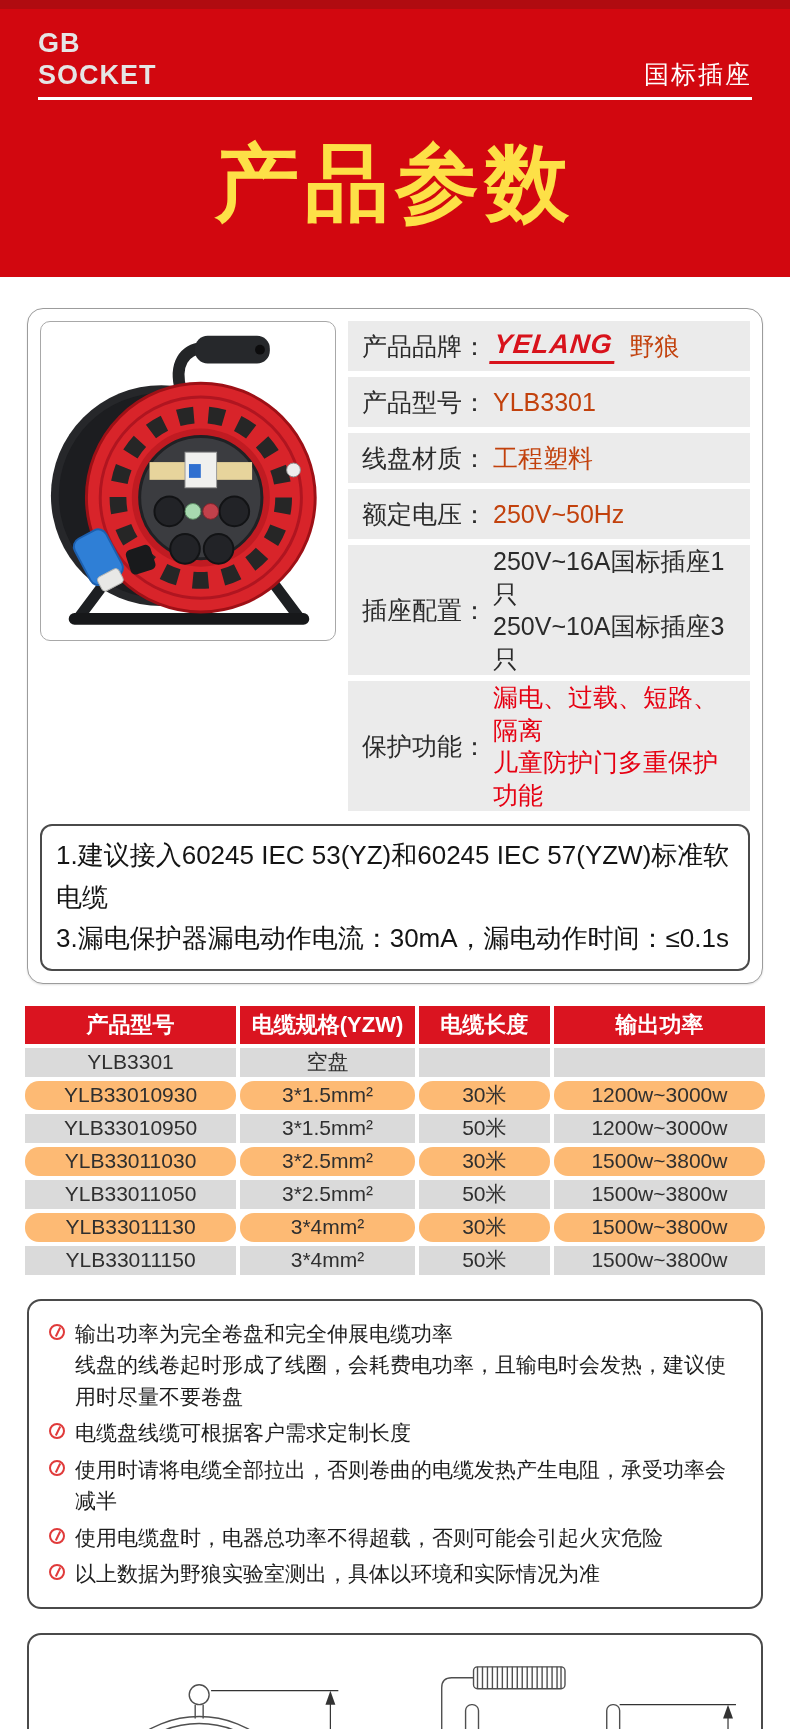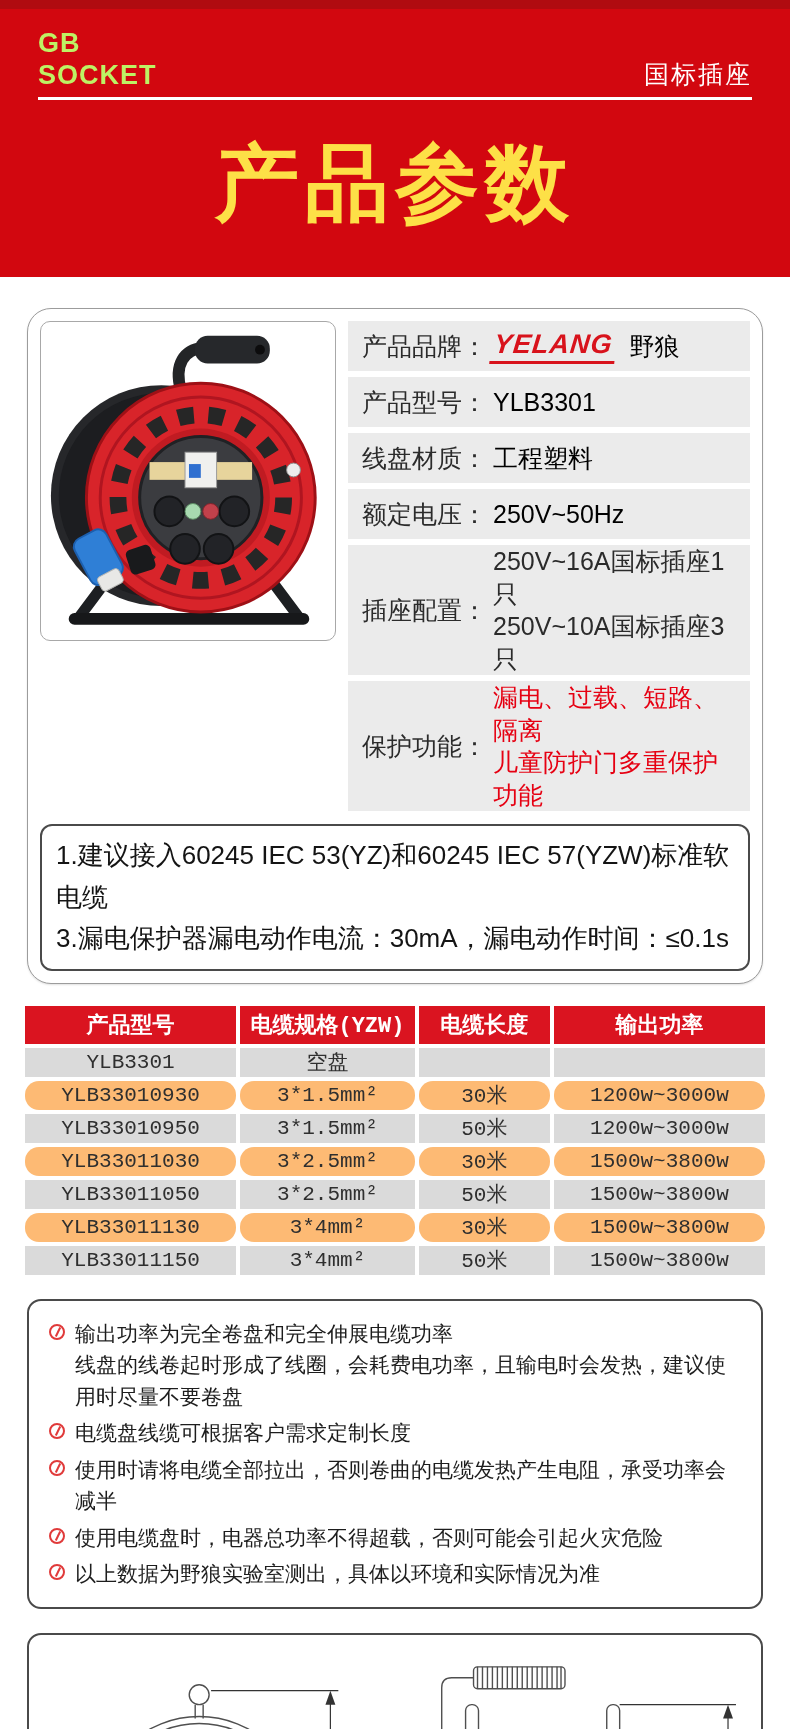--- a/index.html
+++ b/index.html
@@ -11,60 +11,60 @@
   }
   
   .hero {
     height: 277px;
     background:#d2070f;
     position: relative;
     overflow: hidden;
   }
   .hero-topstrip { height:9px; background:#b00b10; }
   .hero-inner { padding: 18px 38px 0 38px; position:relative; }
-  .brand-lines { color:#bef264; font-weight:bold; font-size:27px; line-height:1.2; letter-spacing:1px; }
+  .brand-lines { color:#e5e5e5; font-weight:bold; font-size:27px; line-height:1.2; letter-spacing:1px; }
   .hero-right {
     position:absolute; right:38px; top:49px;
     color:#fff; font-size:25px; letter-spacing:2px;
   }
   .hero-rule {
     position:absolute; left:38px; right:38px; top:88px;
     height:3px; background:#ffffff;
   }
   .hero-title {
     position:absolute; left:0; right:0; top:118px;
     text-align:center; color:#fde047;
     font-size:84px; font-weight:bold; letter-spacing:6px;
   }
   
   .section-a {
     margin: 31px 27px 0 27px;
     border: 1px solid #9c9c9c;
-    border-radius: 24px;
+    border-radius: 16px;
     padding: 12px;
     box-shadow: 0 1px 2px rgba(0,0,0,.12);
     background:#fff;
   }
   .info-row { display:flex; gap:12px; }
   .photo-card {
     width: 296px; height: 320px; flex: 0 0 auto;
     border:1px solid #a8a8a8; border-radius:10px;
     padding:4px; background:#fff; overflow:hidden;
   }
   .spec-list { flex:1; display:flex; flex-direction:column; gap:6px; }
   .spec-row {
     background:#ebebeb;
     display:flex; align-items:center;
     padding: 0 14px;
     font-size:25px; color:#2b2b2b;
     flex: 1 1 auto;
     min-height: 50px;
   }
   .spec-row .lbl { white-space:nowrap; color:#2b2b2b; }
-  .spec-row .val { margin-left: 6px; color:#000000; }
+  .spec-row .val { margin-left: 6px; color:#c2410c; }
   .val-lines { margin-left:6px; line-height:1.3; }
   .spec-red .val-lines { color:#e60012; }
   .brand-logo {
     display:inline-block;
     color:#d8131c;
     font-style: italic;
     font-weight: 900;
     font-size: 27px;
     letter-spacing: 1px;
     border-bottom: 3px solid #d8131c;
@@ -80,21 +80,20 @@
     font-size: 26px;
     line-height: 1.6;
     color:#141414;
   }
   
   table.param {
     margin: 18px auto 0 auto;
     width: 748px;
     border-spacing: 4px;
     border-collapse: separate;
-    font-family: Liberation Mono, monospace;
   }
   table.param th {
     background:#da1420; color:#fff;
     font-size:22px; font-weight:bold;
     height: 38px; text-align:center;
   }
   table.param td {
     text-align:center; font-size:21px; color:#2f2f2f;
     height: 29px;
   }

